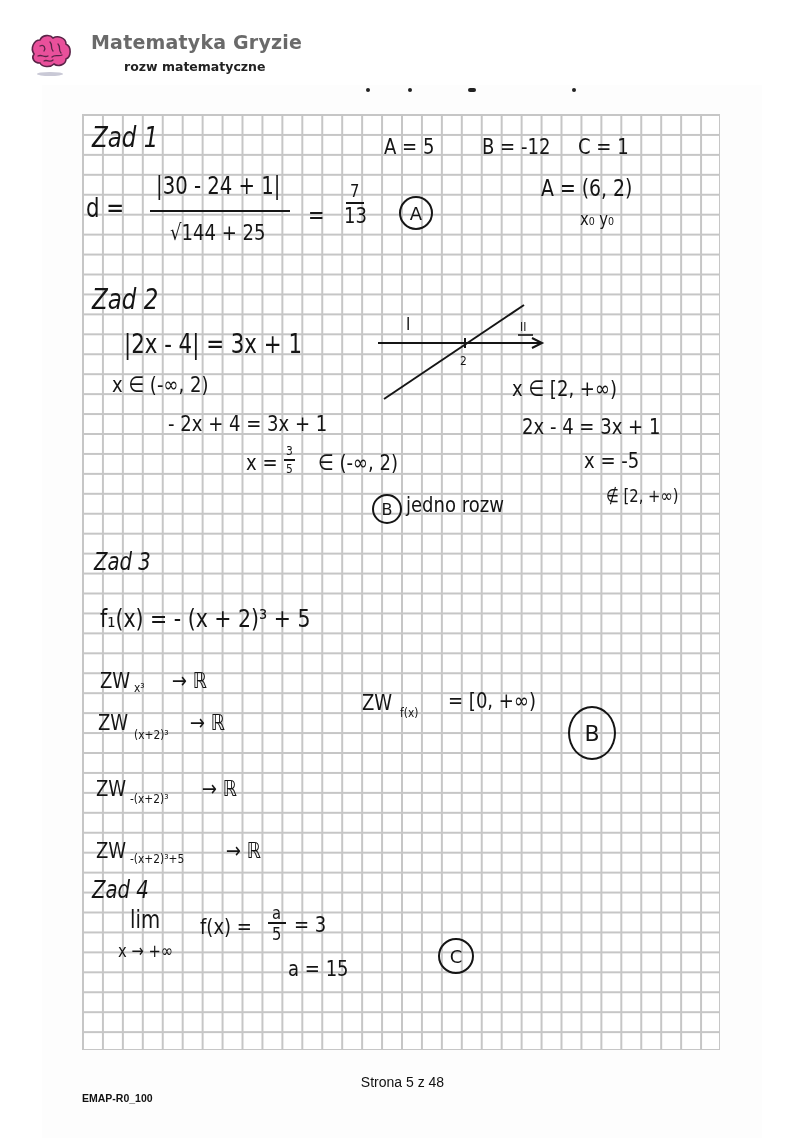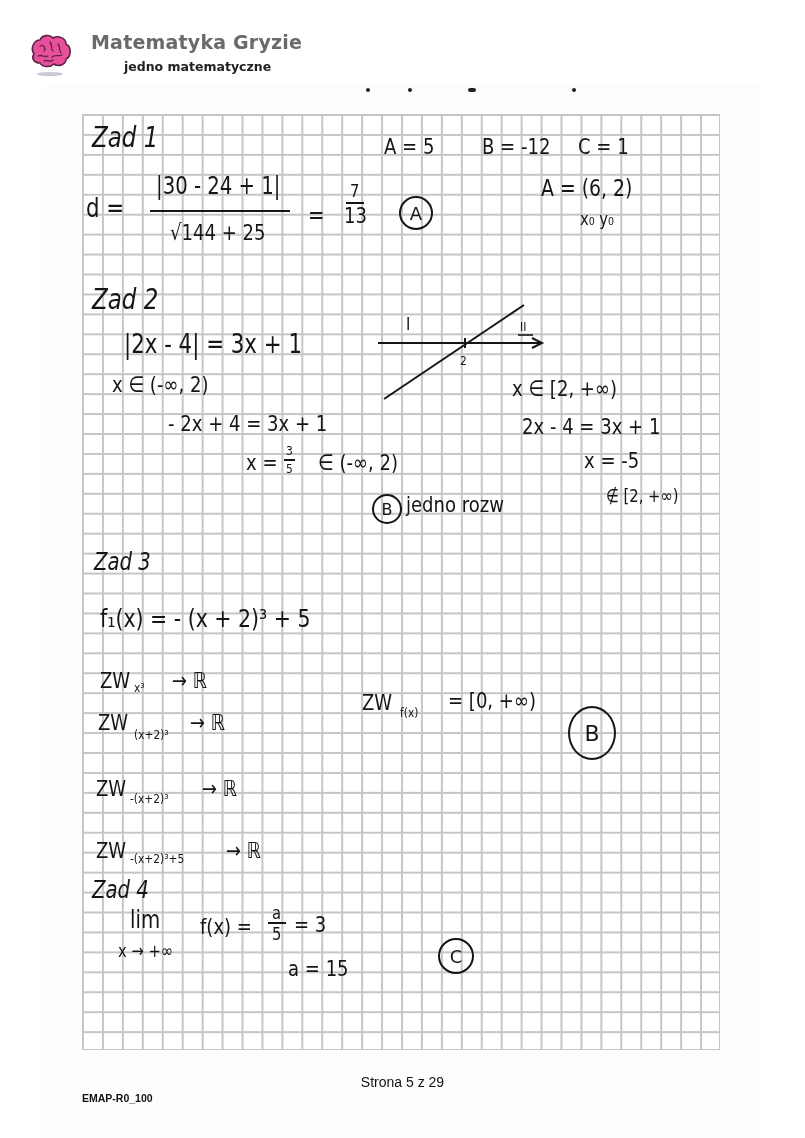--- a/index.html
+++ b/index.html
@@ -71,21 +71,21 @@
 <body>
 
 <div class="page-shade"></div>
 
 <svg class="logo" viewBox="0 0 48 48">
   <ellipse cx="24" cy="44" rx="13" ry="2" fill="#c9c9d6"></ellipse>
   <path d="M8 24 C4 18 8 10 14 10 C16 5 24 4 27 8 C32 5 40 8 40 14 C46 17 45 27 40 29 C40 35 32 37 28 34 C24 38 16 37 14 33 C8 33 5 28 8 24 Z" fill="#e9509b" stroke="#5a2448" stroke-width="1.6"></path>
   <path d="M14 16 C18 14 20 18 18 21 M24 12 C27 15 24 18 27 21 M32 14 C35 17 32 20 35 23 M12 26 C16 24 18 28 22 26 M26 27 C29 24 33 27 36 25 M18 31 C21 29 24 33 27 30" fill="none" stroke="#5a2448" stroke-width="1.3" stroke-linecap="round"></path>
 </svg>
 <div class="brand-title">Matematyka Gryzie</div>
-<div class="brand-sub">jedno matematyczne</div>
+<div class="brand-sub">rozw matematyczne</div>
 <div class="top-cut">
   <span style="left:6px;"></span>
     <span style="left:48px;"></span>
     <span style="left:108px;width:8px;"></span>
     <span style="left:212px;"></span>
 </div>
 
 <div class="grid"></div>
 
 <div class="hw h-label" style="left:92px; top:124px; font-size:28px;">Zad 1</div>
@@ -170,14 +170,14 @@
 <div class="hw eq" style="left:200px; top:916px;">f(x) =</div>
 <div class="hw eq-s" style="left:272px; top:904px;">a</div>
 <div class="frac-bar" style="left:268px; top:922px; width:18px;"></div>
 <div class="hw eq-s" style="left:272px; top:925px;">5</div>
 <div class="hw eq" style="left:294px; top:914px;">= 3</div>
 <div class="hw eq" style="left:288px; top:958px;">a = 15</div>
 <div class="circle" style="left:438px; top:938px; width:32px; height:32px; font-size:18px;">
   <span>C</span>
 </div>
 
-<div class="footer-page">Strona 5 z 29</div>
+<div class="footer-page">Strona 5 z 48</div>
 <div class="footer-code">EMAP-R0_100</div>
 
 </body></html>

